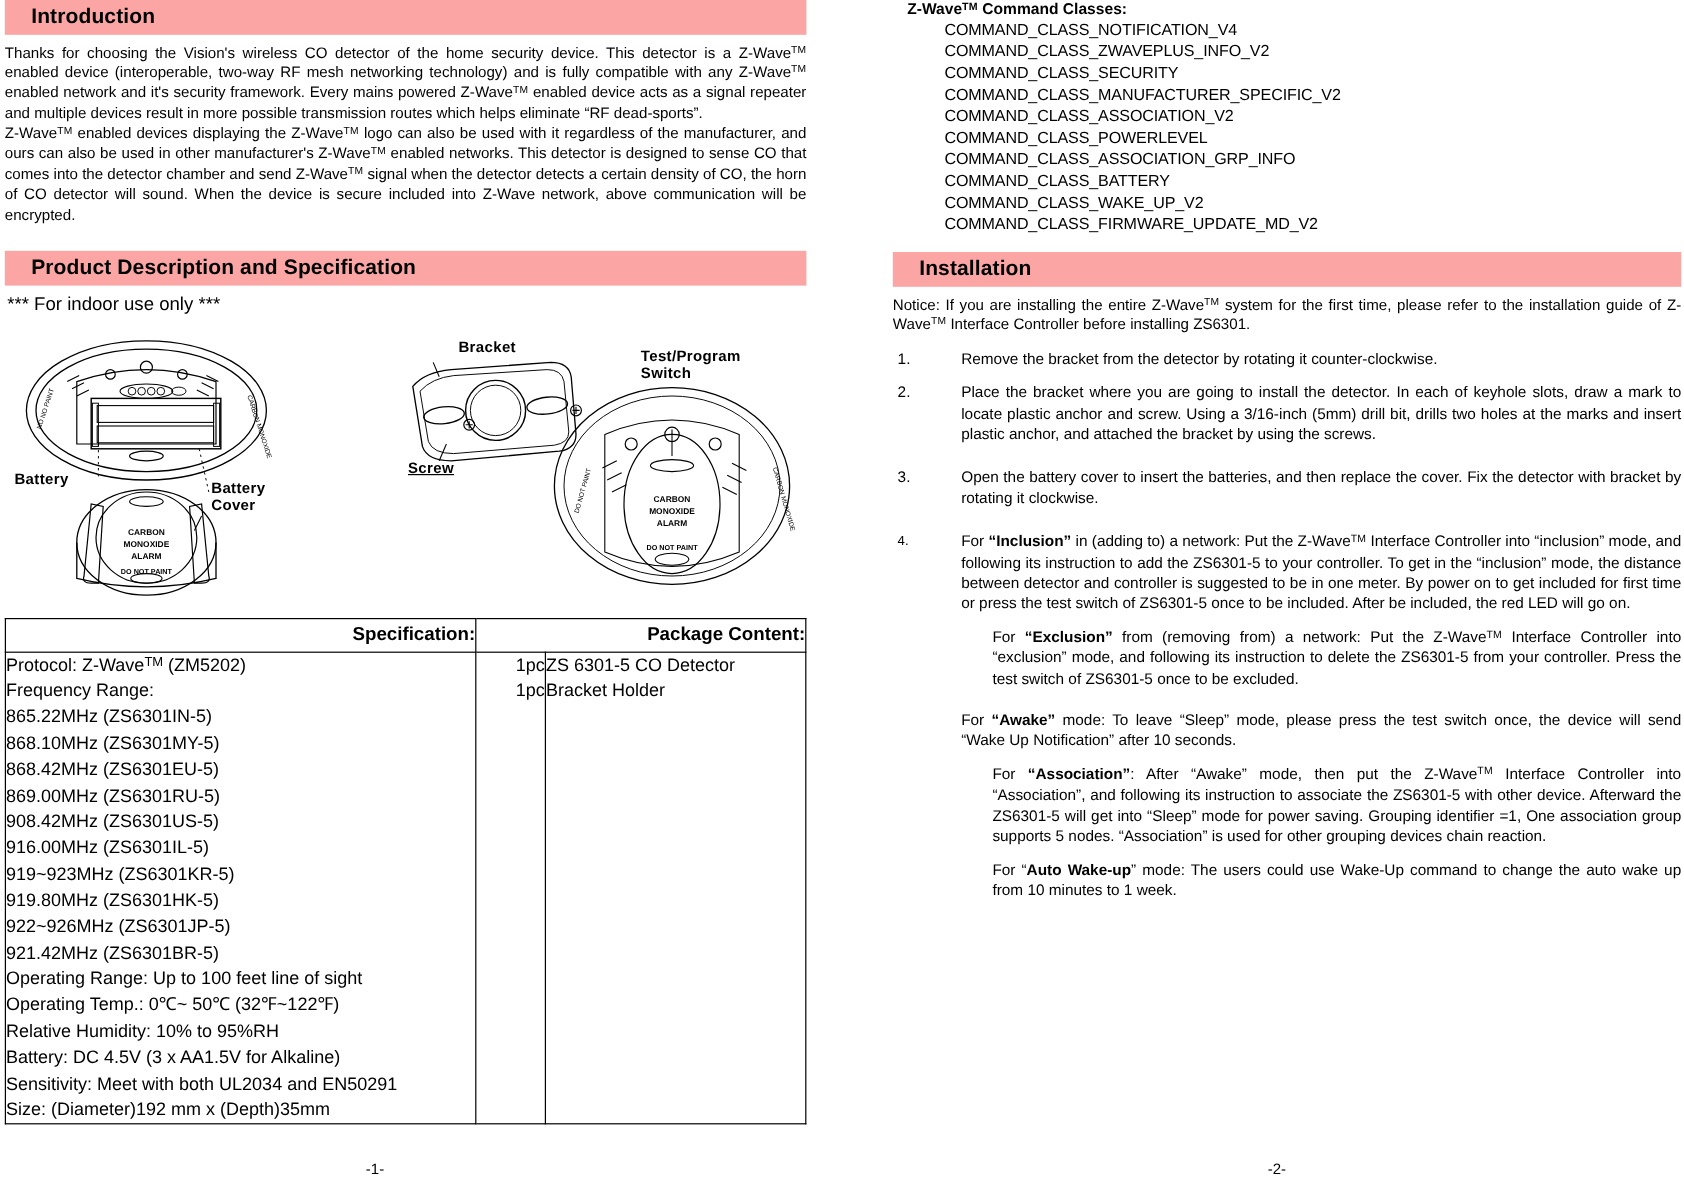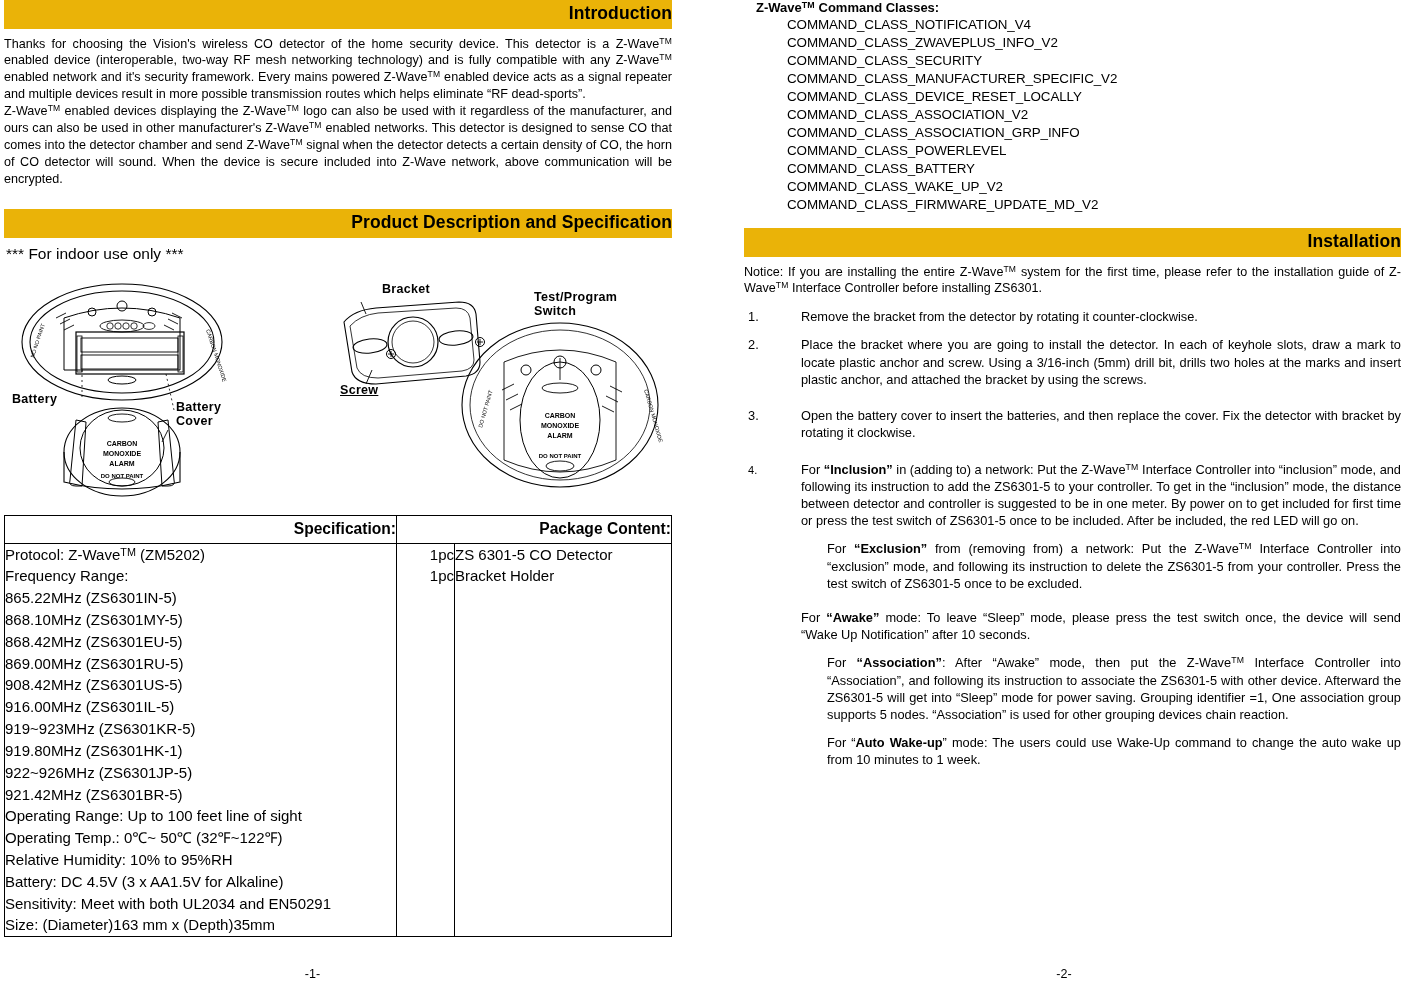--- a/index.html
+++ b/index.html
@@ -18,27 +18,26 @@
   .page {
     position: absolute;
     top: 0;
     height: 987px;
     box-sizing: border-box;
   }
   #page-left  { left: 0;    width: 680px; padding: 0 8px 0 4px; }
   #page-right { left: 730px; width: 673px; padding: 0 2px 0 14px; }
 
   .section-header {
-    background: #eab308;
+    background: #fca5a5;
     font-size: 17.5px;
     font-weight: bold;
     letter-spacing: .1px;
     padding: 4px 0 5px 22px;
     line-height: 1.12;
-    text-align: right;
   }
   .gap-sm  { height: 7px; }
   .gap-md  { height: 14px; }
   .gap-lg  { height: 22px; }
 
   p.body {
     font-size: 12.6px;
     line-height: 1.34;
     margin: 0;
     text-align: justify;
@@ -303,29 +302,29 @@
         <td class="spec-cell">
           <div class="spec-line">Protocol: Z-Wave<span class="tm-sym">TM</span> (ZM5202)</div>
           <div class="spec-line">Frequency Range:</div>
           <div class="spec-line">865.22MHz (ZS6301IN-5)</div>
           <div class="spec-line">868.10MHz (ZS6301MY-5)</div>
           <div class="spec-line">868.42MHz (ZS6301EU-5)</div>
           <div class="spec-line">869.00MHz (ZS6301RU-5)</div>
           <div class="spec-line">908.42MHz (ZS6301US-5)</div>
           <div class="spec-line">916.00MHz (ZS6301IL-5)</div>
           <div class="spec-line">919~923MHz (ZS6301KR-5)</div>
-          <div class="spec-line">919.80MHz (ZS6301HK-1)</div>
+          <div class="spec-line">919.80MHz (ZS6301HK-5)</div>
           <div class="spec-line">922~926MHz (ZS6301JP-5)</div>
           <div class="spec-line">921.42MHz (ZS6301BR-5)</div>
           <div class="spec-line">Operating Range: Up to 100 feet line of sight</div>
           <div class="spec-line">Operating Temp.: 0℃~ 50℃ (32℉~122℉)</div>
           <div class="spec-line">Relative Humidity: 10% to 95%RH</div>
           <div class="spec-line">Battery: DC 4.5V (3 x AA1.5V for Alkaline)</div>
           <div class="spec-line">Sensitivity: Meet with both UL2034 and EN50291</div>
-          <div class="spec-line">Size: (Diameter)163 mm x (Depth)35mm</div>
+          <div class="spec-line">Size: (Diameter)192 mm x (Depth)35mm</div>
         </td>
         <td class="qty-cell">
           <div>1pc</div>
           <div>1pc</div>
         </td>
         <td class="item-cell">
           <div>ZS 6301-5 CO Detector</div>
           <div>Bracket Holder</div>
         </td>
       </tr>
@@ -337,24 +336,23 @@
 
 <div class="page" id="page-right">
 
   <p class="cc-title">Z-Wave<span class="tm">TM</span> Command Classes:</p>
 
   <ul class="cc-list">
     <li>COMMAND_CLASS_NOTIFICATION_V4</li>
     <li>COMMAND_CLASS_ZWAVEPLUS_INFO_V2</li>
     <li>COMMAND_CLASS_SECURITY</li>
     <li>COMMAND_CLASS_MANUFACTURER_SPECIFIC_V2</li>
-    <li>COMMAND_CLASS_DEVICE_RESET_LOCALLY</li>
     <li>COMMAND_CLASS_ASSOCIATION_V2</li>
+    <li>COMMAND_CLASS_POWERLEVEL</li>
     <li>COMMAND_CLASS_ASSOCIATION_GRP_INFO</li>
-    <li>COMMAND_CLASS_POWERLEVEL</li>
     <li>COMMAND_CLASS_BATTERY</li>
     <li>COMMAND_CLASS_WAKE_UP_V2</li>
     <li>COMMAND_CLASS_FIRMWARE_UPDATE_MD_V2</li>
   </ul>
 
   <div class="gap-md"></div>
 
   <div class="section-header">Installation</div>
   <div class="gap-sm"></div>
 

